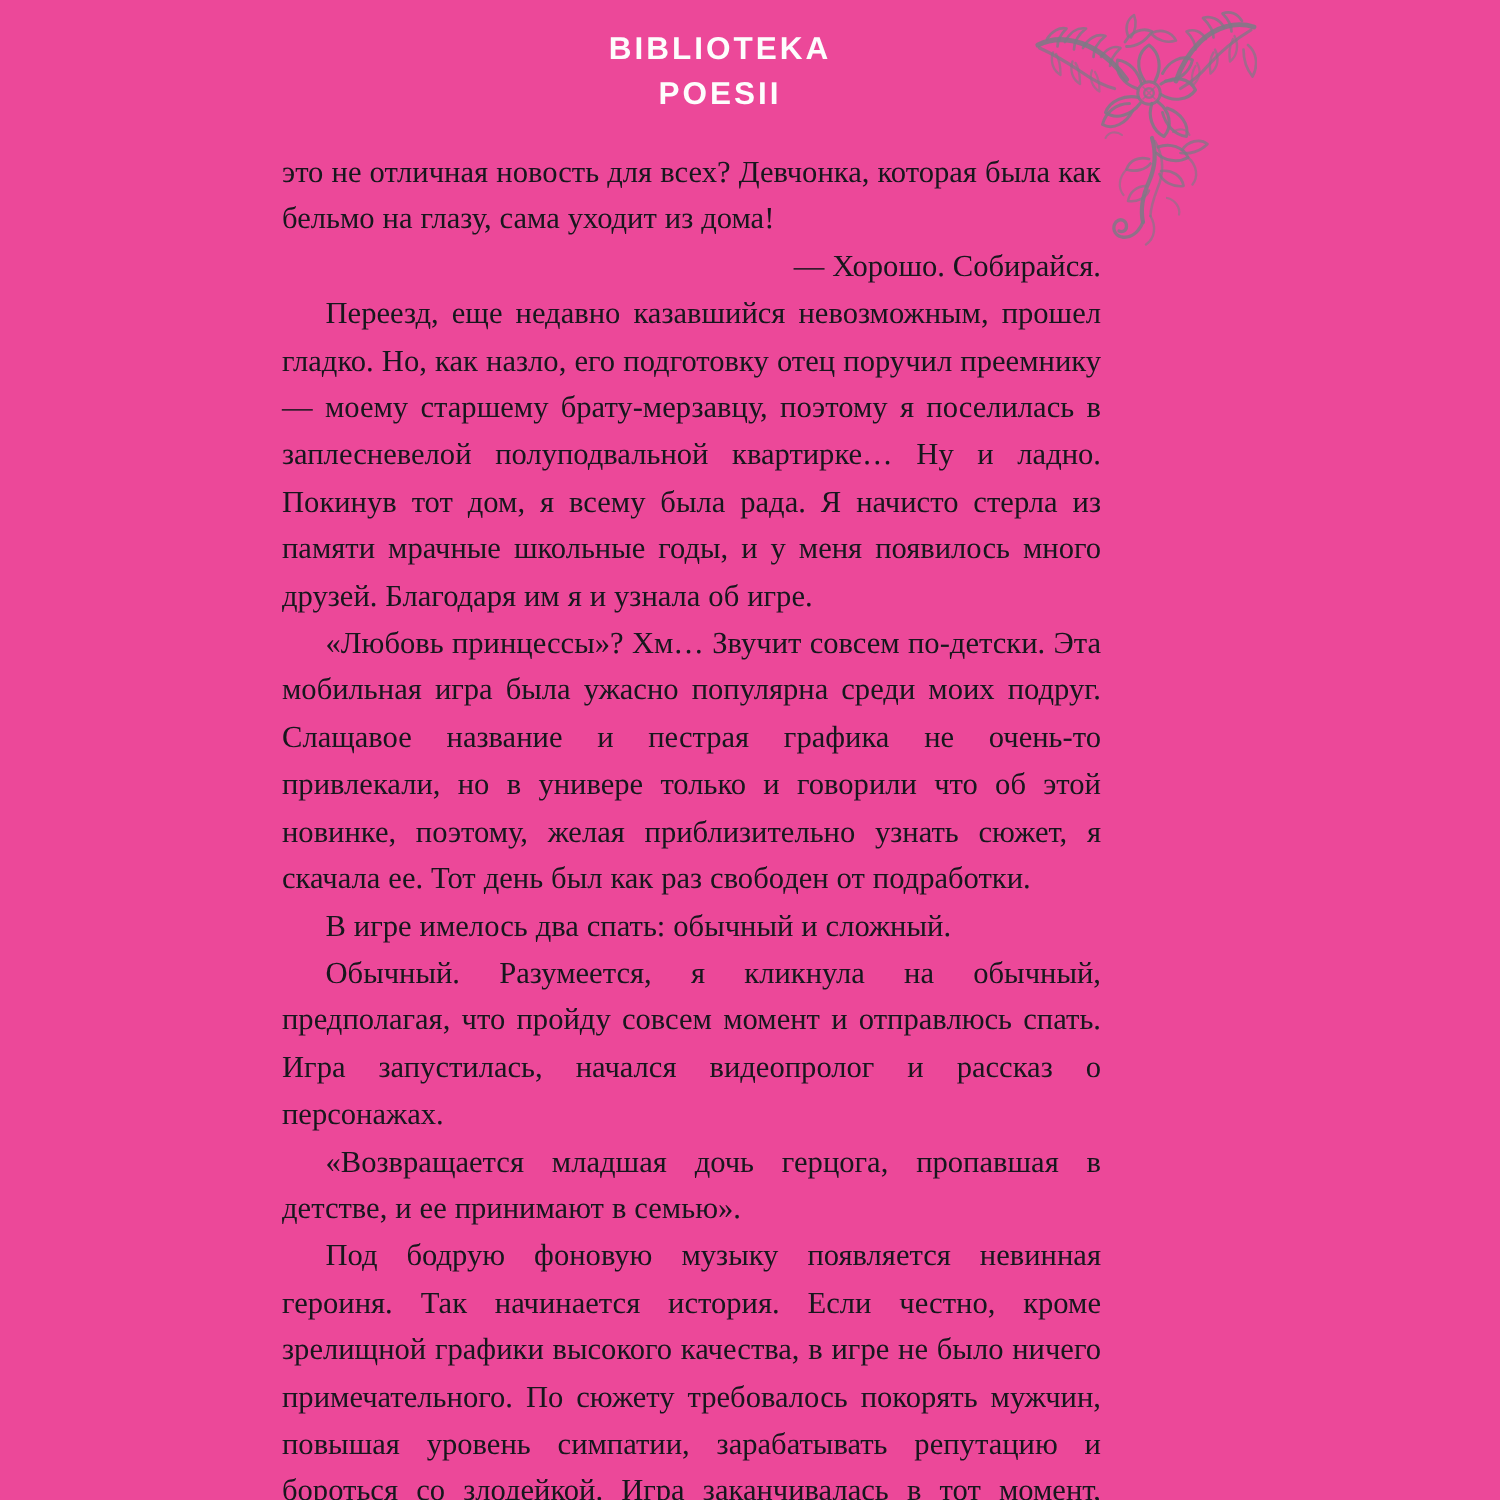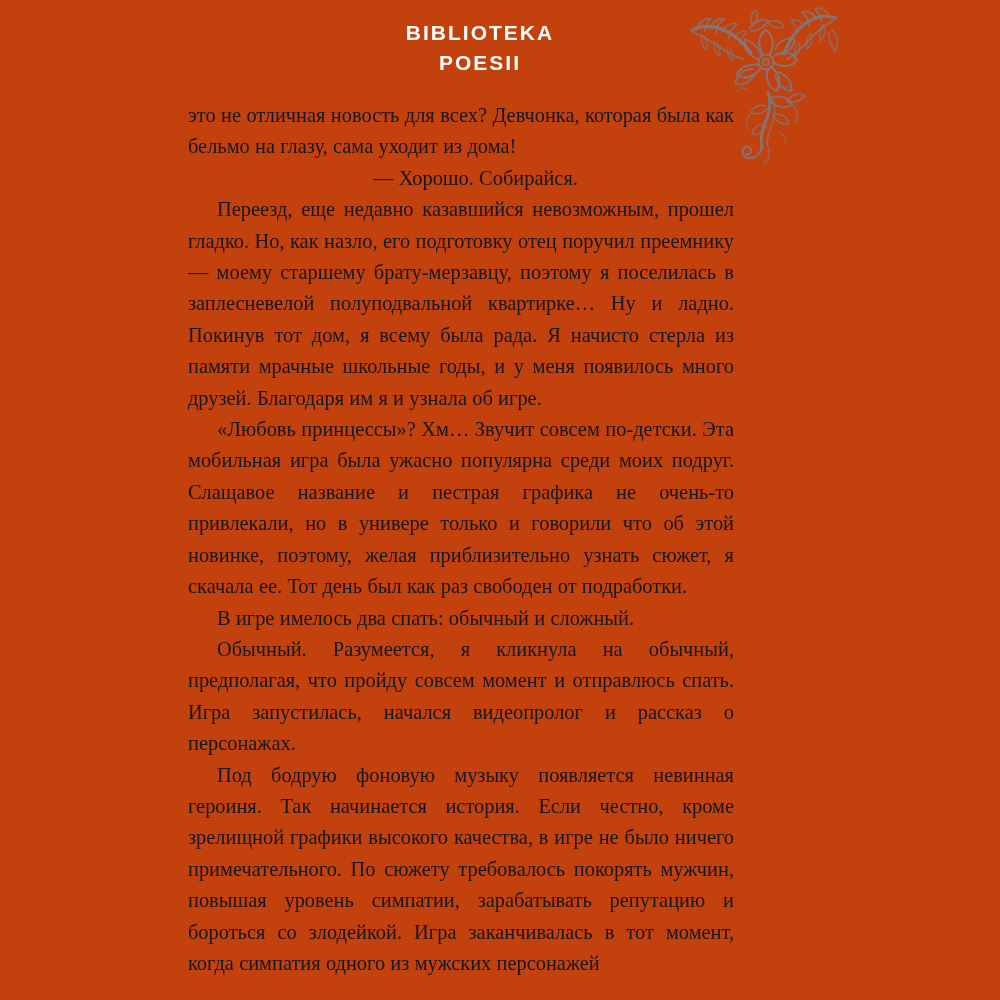--- a/index.html
+++ b/index.html
@@ -12,21 +12,21 @@
     height: 1000px;
     position: relative;
     overflow: hidden;
     font-family: "Liberation Serif", "DejaVu Serif", serif;
   }
 
   
   #page {
     position: absolute;
     inset: 0;
-    background: #c2410c;
+    background: #ec4899;
   }
 
   
   #watermark {
     position: absolute;
     left: 380px;
     top: 18px;
     width: 200px;
     text-align: center;
     color: #fdfdfd;
@@ -63,21 +63,21 @@
     line-height: 31.4px;
     color: #17171d;
     text-align: justify;
     text-indent: 29px;
     -webkit-font-smoothing: antialiased;
     word-spacing: 0.2px;
   }
   
   #textblock p.cont { text-indent: 0; }
   
-  #textblock p.dialogue { text-align: center; }
+  #textblock p.dialogue { text-align: right; }
 </style>
 </head>
 <body>
 
 <div id="page">
 
   <div id="watermark">
     <div class="wm-line-1">BIBLIOTEKA</div>
     <div class="wm-line-2">POESII</div>
   </div>
@@ -145,16 +145,17 @@
     </svg>
   </div>
 
   <div id="textblock">
     <p class="cont">это не отличная новость для всех? Девчонка, которая была как бельмо на глазу, сама уходит из дома!</p>
     <p class="dialogue">— Хорошо. Собирайся.</p>
     <p>Переезд, еще недавно казавшийся невозможным, прошел гладко. Но, как назло, его подготовку отец поручил преемнику — моему старшему брату-мерзавцу, поэтому я поселилась в заплесневелой полуподвальной квартирке… Ну и ладно. Покинув тот дом, я всему была рада. Я начисто стерла из памяти мрачные школьные годы, и у меня появилось много друзей. Благодаря им я и узнала об игре.</p>
     <p>«Любовь принцессы»? Хм… Звучит совсем по-детски. Эта мобильная игра была ужасно популярна среди моих подруг. Слащавое название и пестрая графика не очень-то привлекали, но в универе только и говорили что об этой новинке, поэтому, желая приблизительно узнать сюжет, я скачала ее. Тот день был как раз свободен от подработки.</p>
     <p>В игре имелось два спать: обычный и сложный.</p>
     <p>Обычный. Разумеется, я кликнула на обычный, предполагая, что пройду совсем момент и отправлюсь спать. Игра запустилась, начался видеопролог и рассказ о персонажах.</p>
+    <p>«Возвращается младшая дочь герцога, пропавшая в детстве, и ее принимают в семью».</p>
     <p>Под бодрую фоновую музыку появляется невинная героиня. Так начинается история. Если честно, кроме зрелищной графики высокого качества, в игре не было ничего примечательного. По сюжету требовалось покорять мужчин, повышая уровень симпатии, зарабатывать репутацию и бороться со злодейкой. Игра заканчивалась в тот момент, когда симпатия одного из мужских персонажей</p>
   </div>
 
 </div>
 
 </body></html>

